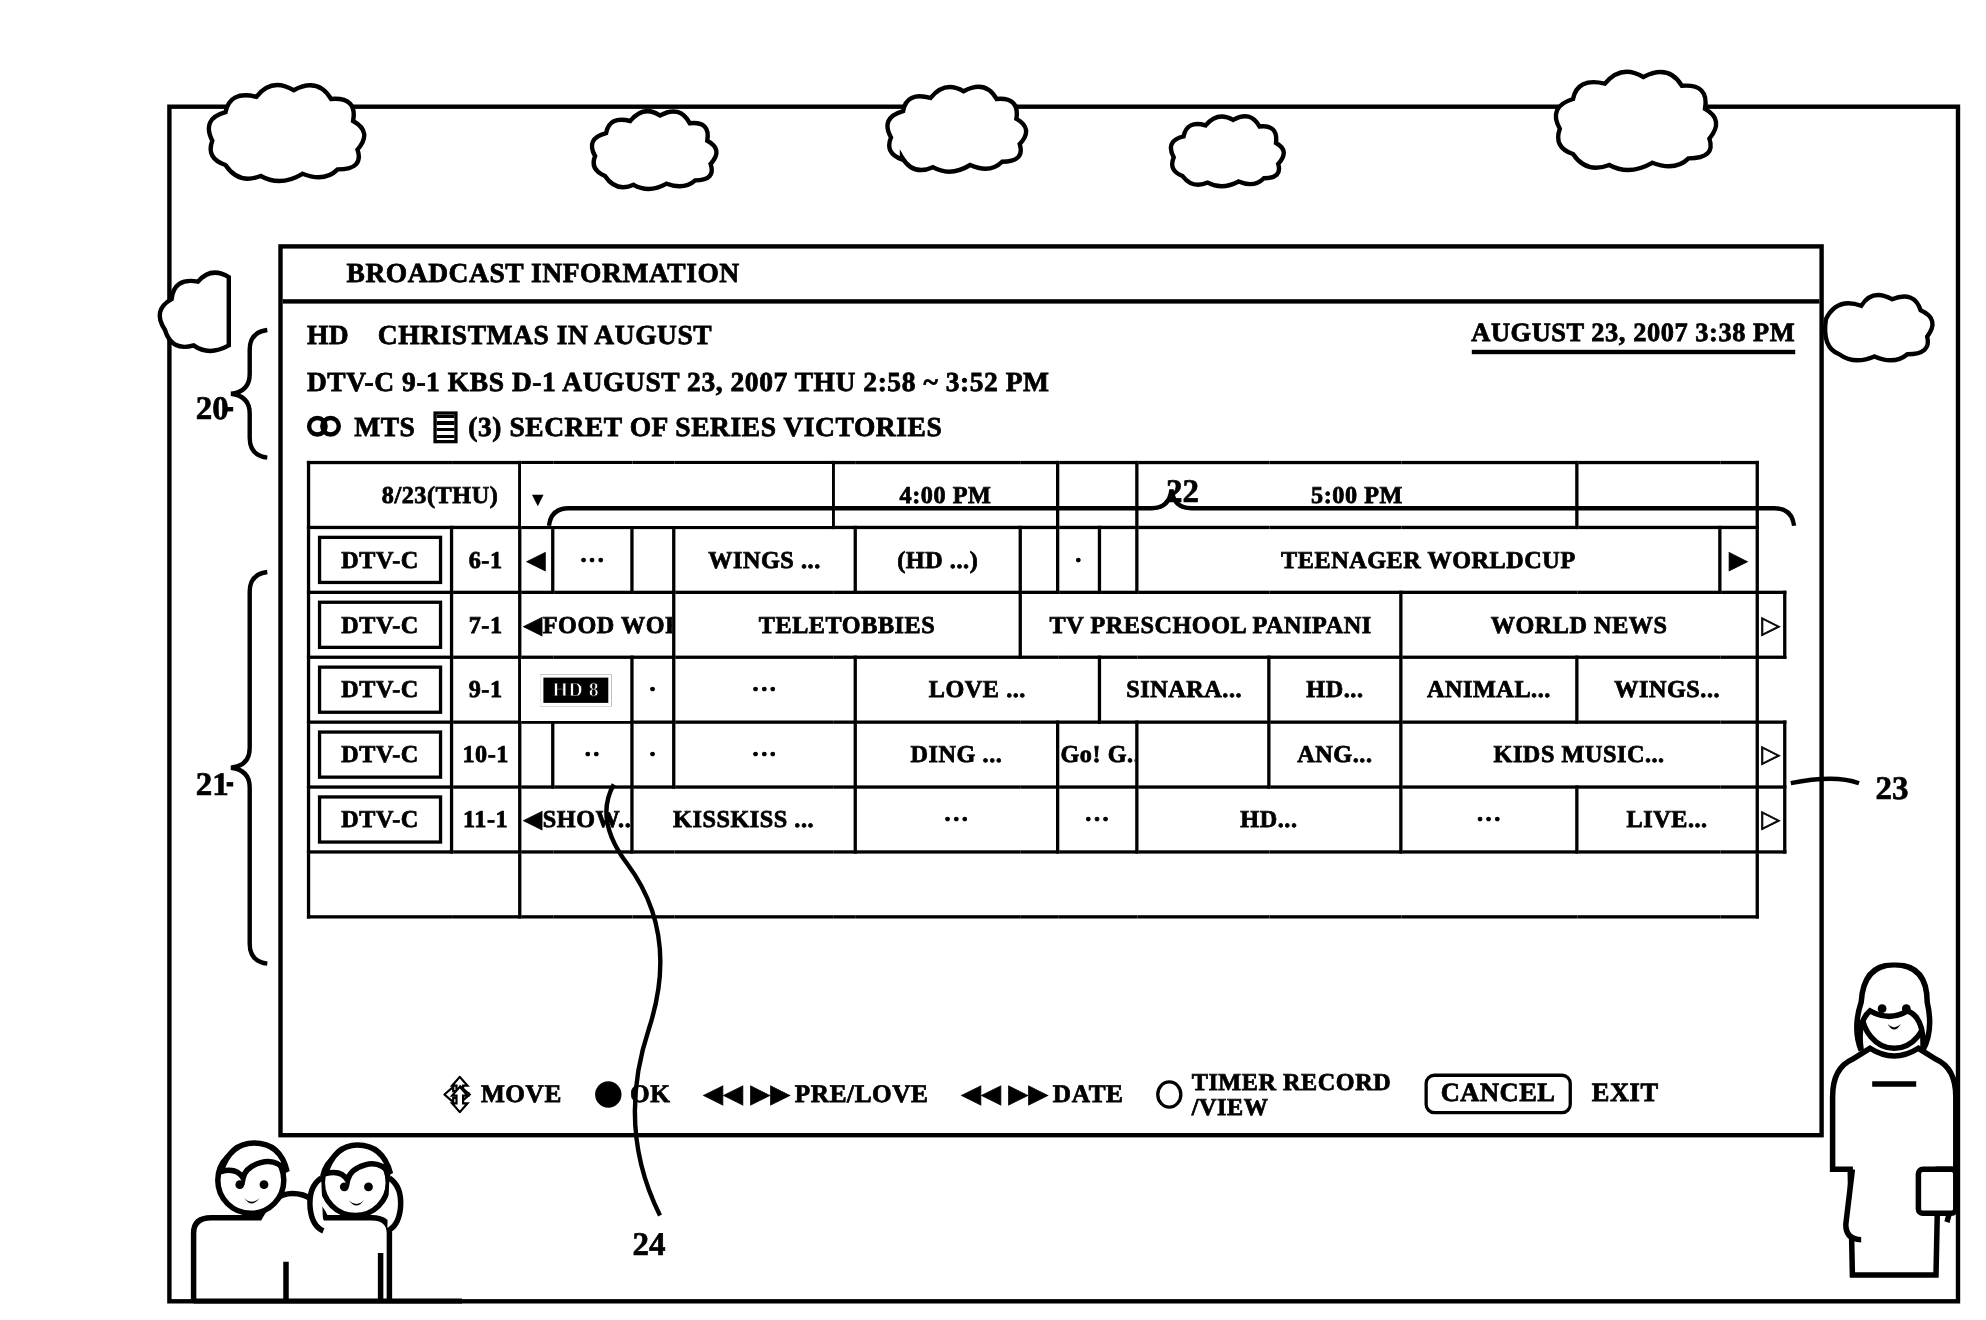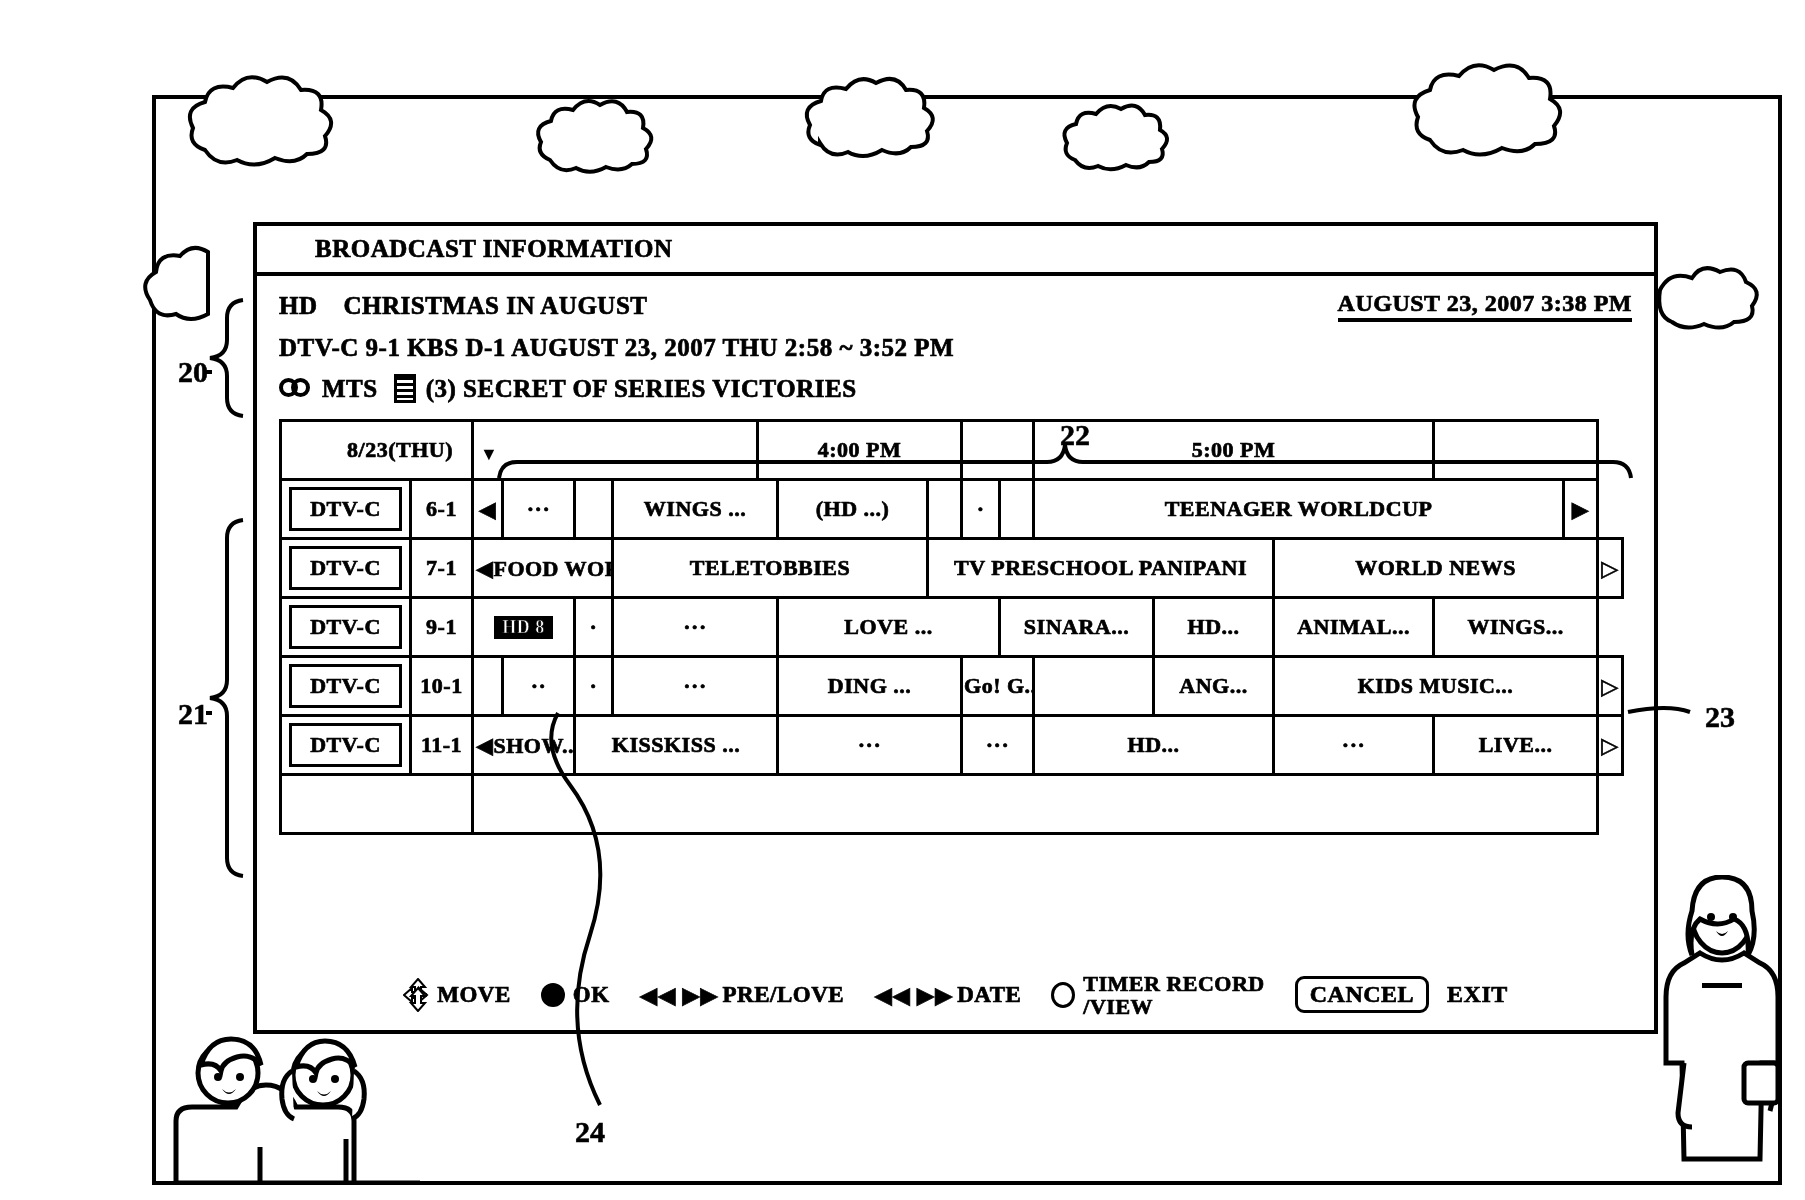--- a/index.html
+++ b/index.html
@@ -190,21 +190,21 @@
   .reflabel {
     position: absolute;
     font-family: "Liberation Serif", "DejaVu Serif", serif;
     font-weight: bold;
     font-size: 30px;
     -webkit-text-stroke: 0.6px #000;
     z-index: 30;
   }
   #ref20 { left: 178px; top: 355px; }
   #ref21 { left: 178px; top: 697px; }
-  #ref22 { left: 1060px; top: 418px; }
+  #ref22 { left: 1060px; top: 430px; }
   #ref23 { left: 1705px; top: 700px; }
   #ref24 { left: 575px; top: 1115px; }
 
   svg.overlay {
     position: absolute; left: 0; top: 0;
     width: 1805px; height: 1200px;
     pointer-events: none;
     z-index: 25;
   }
   

